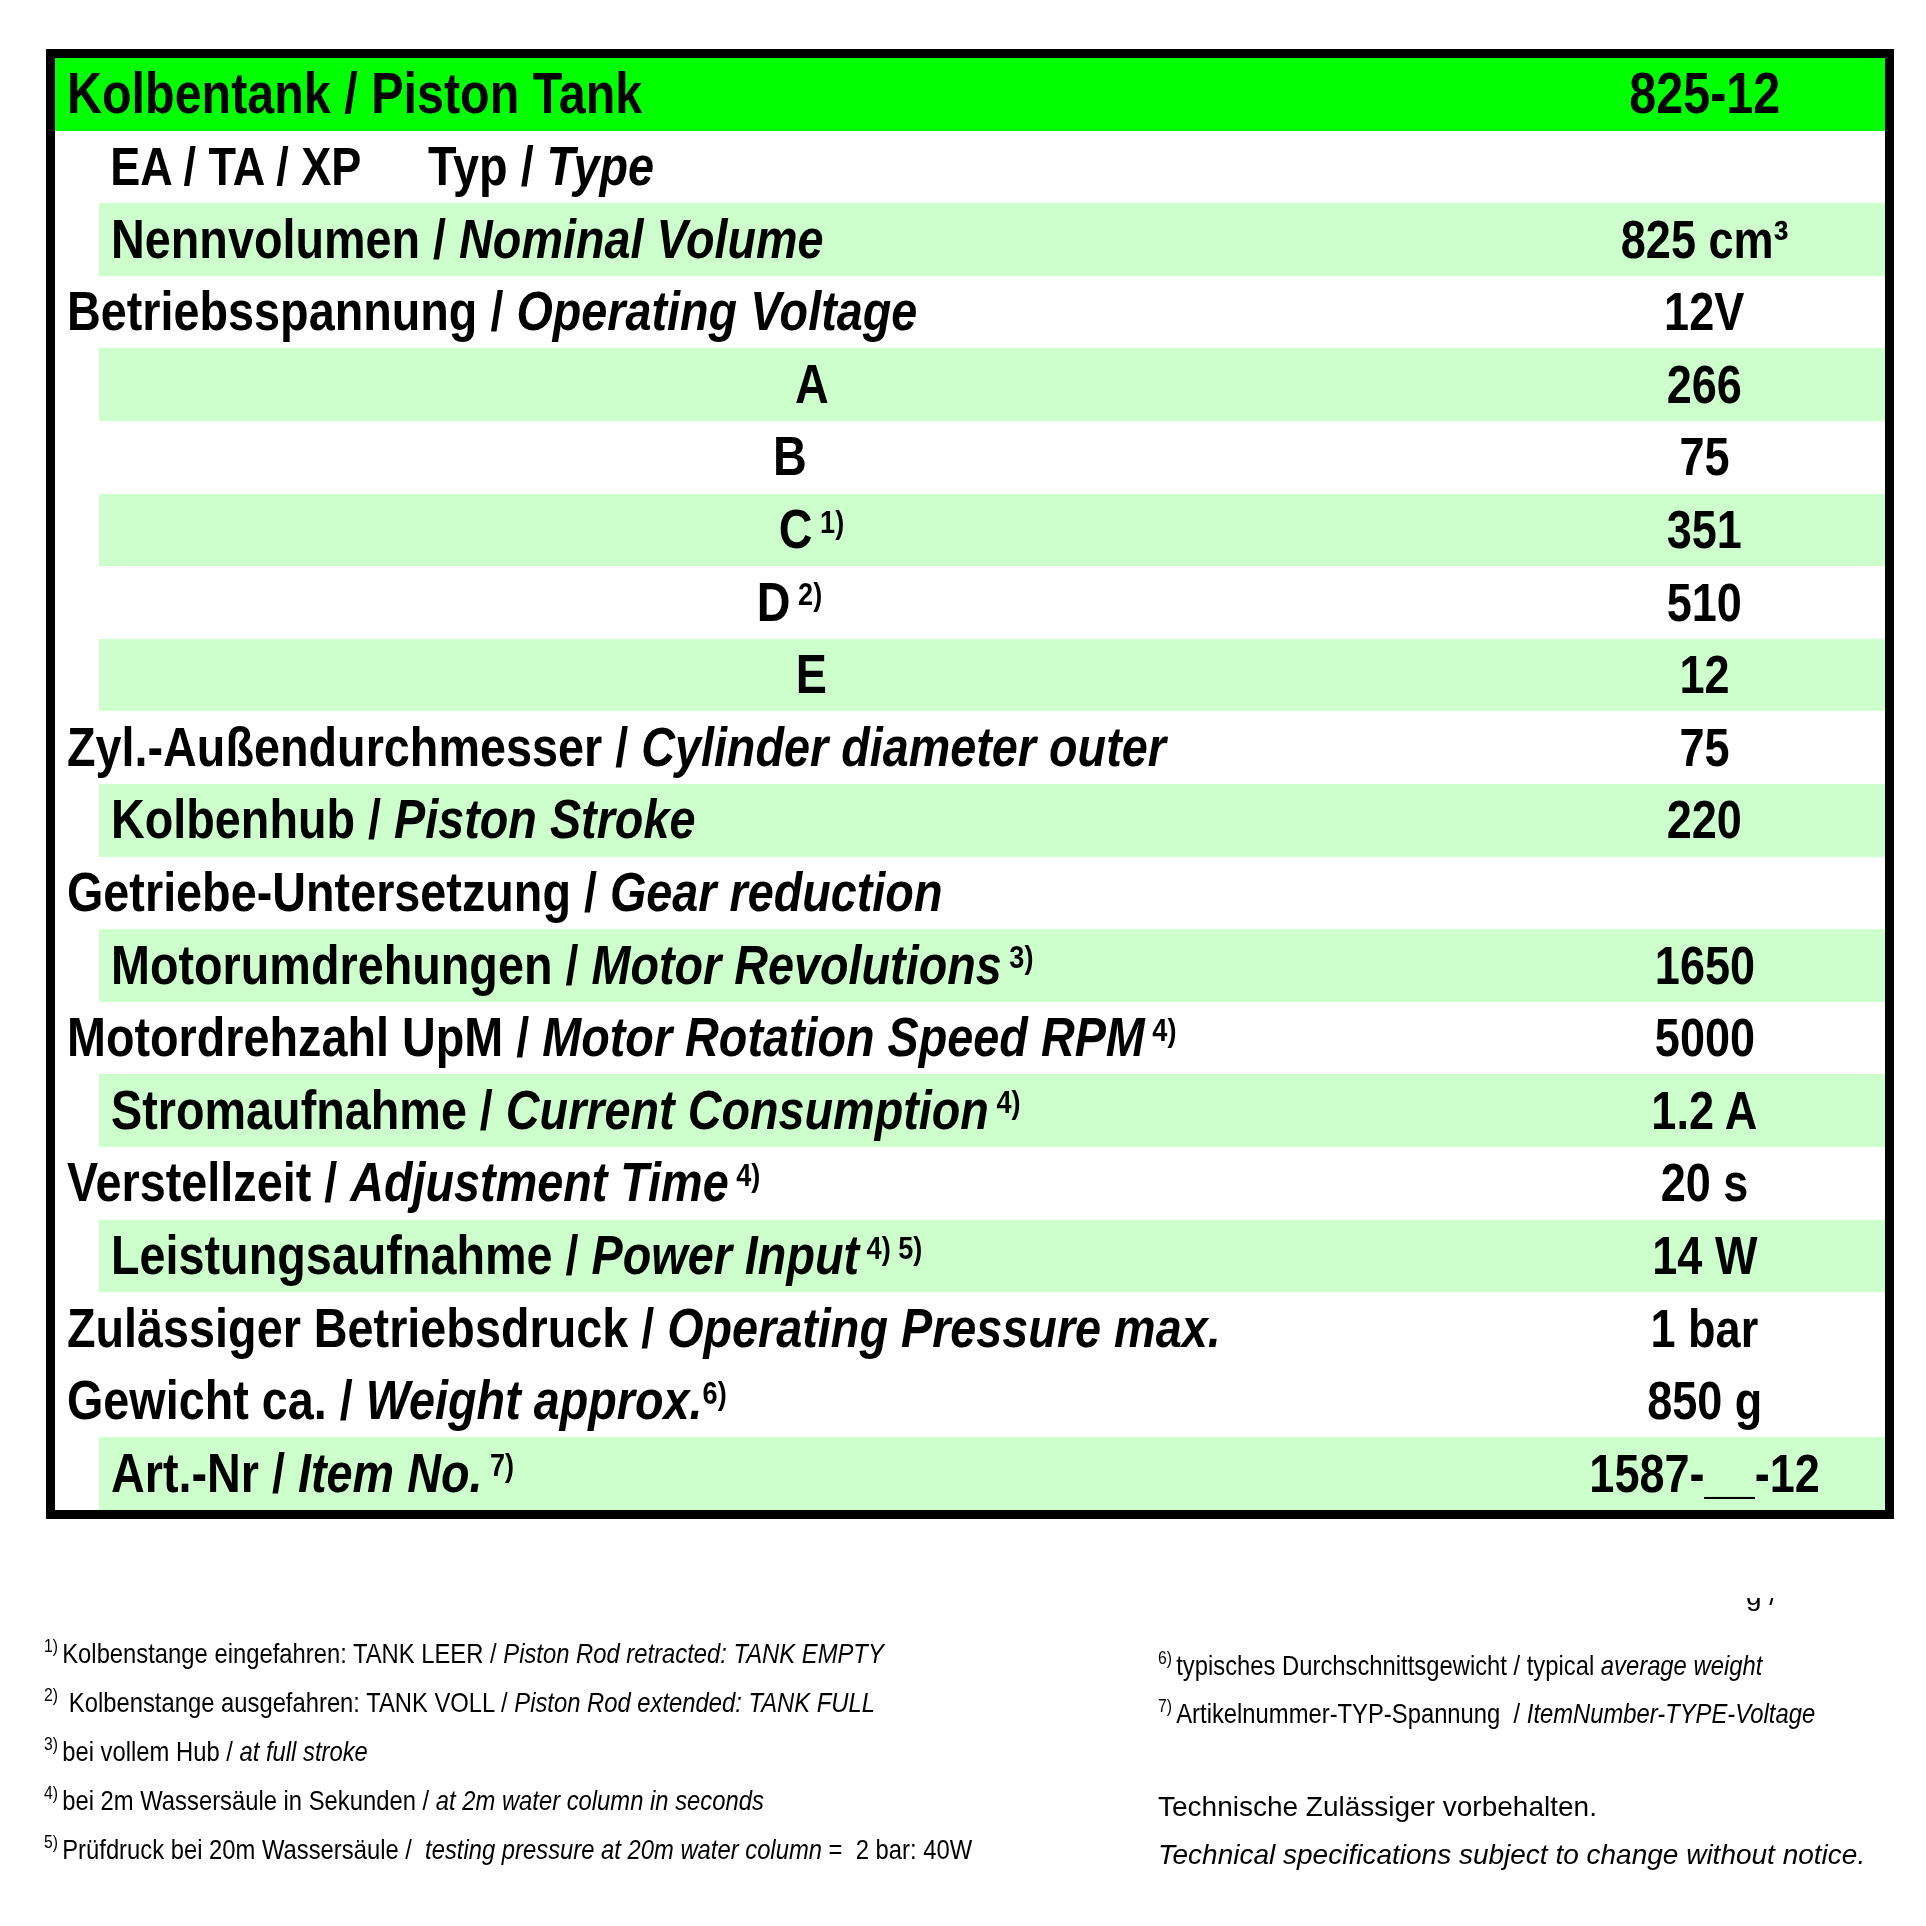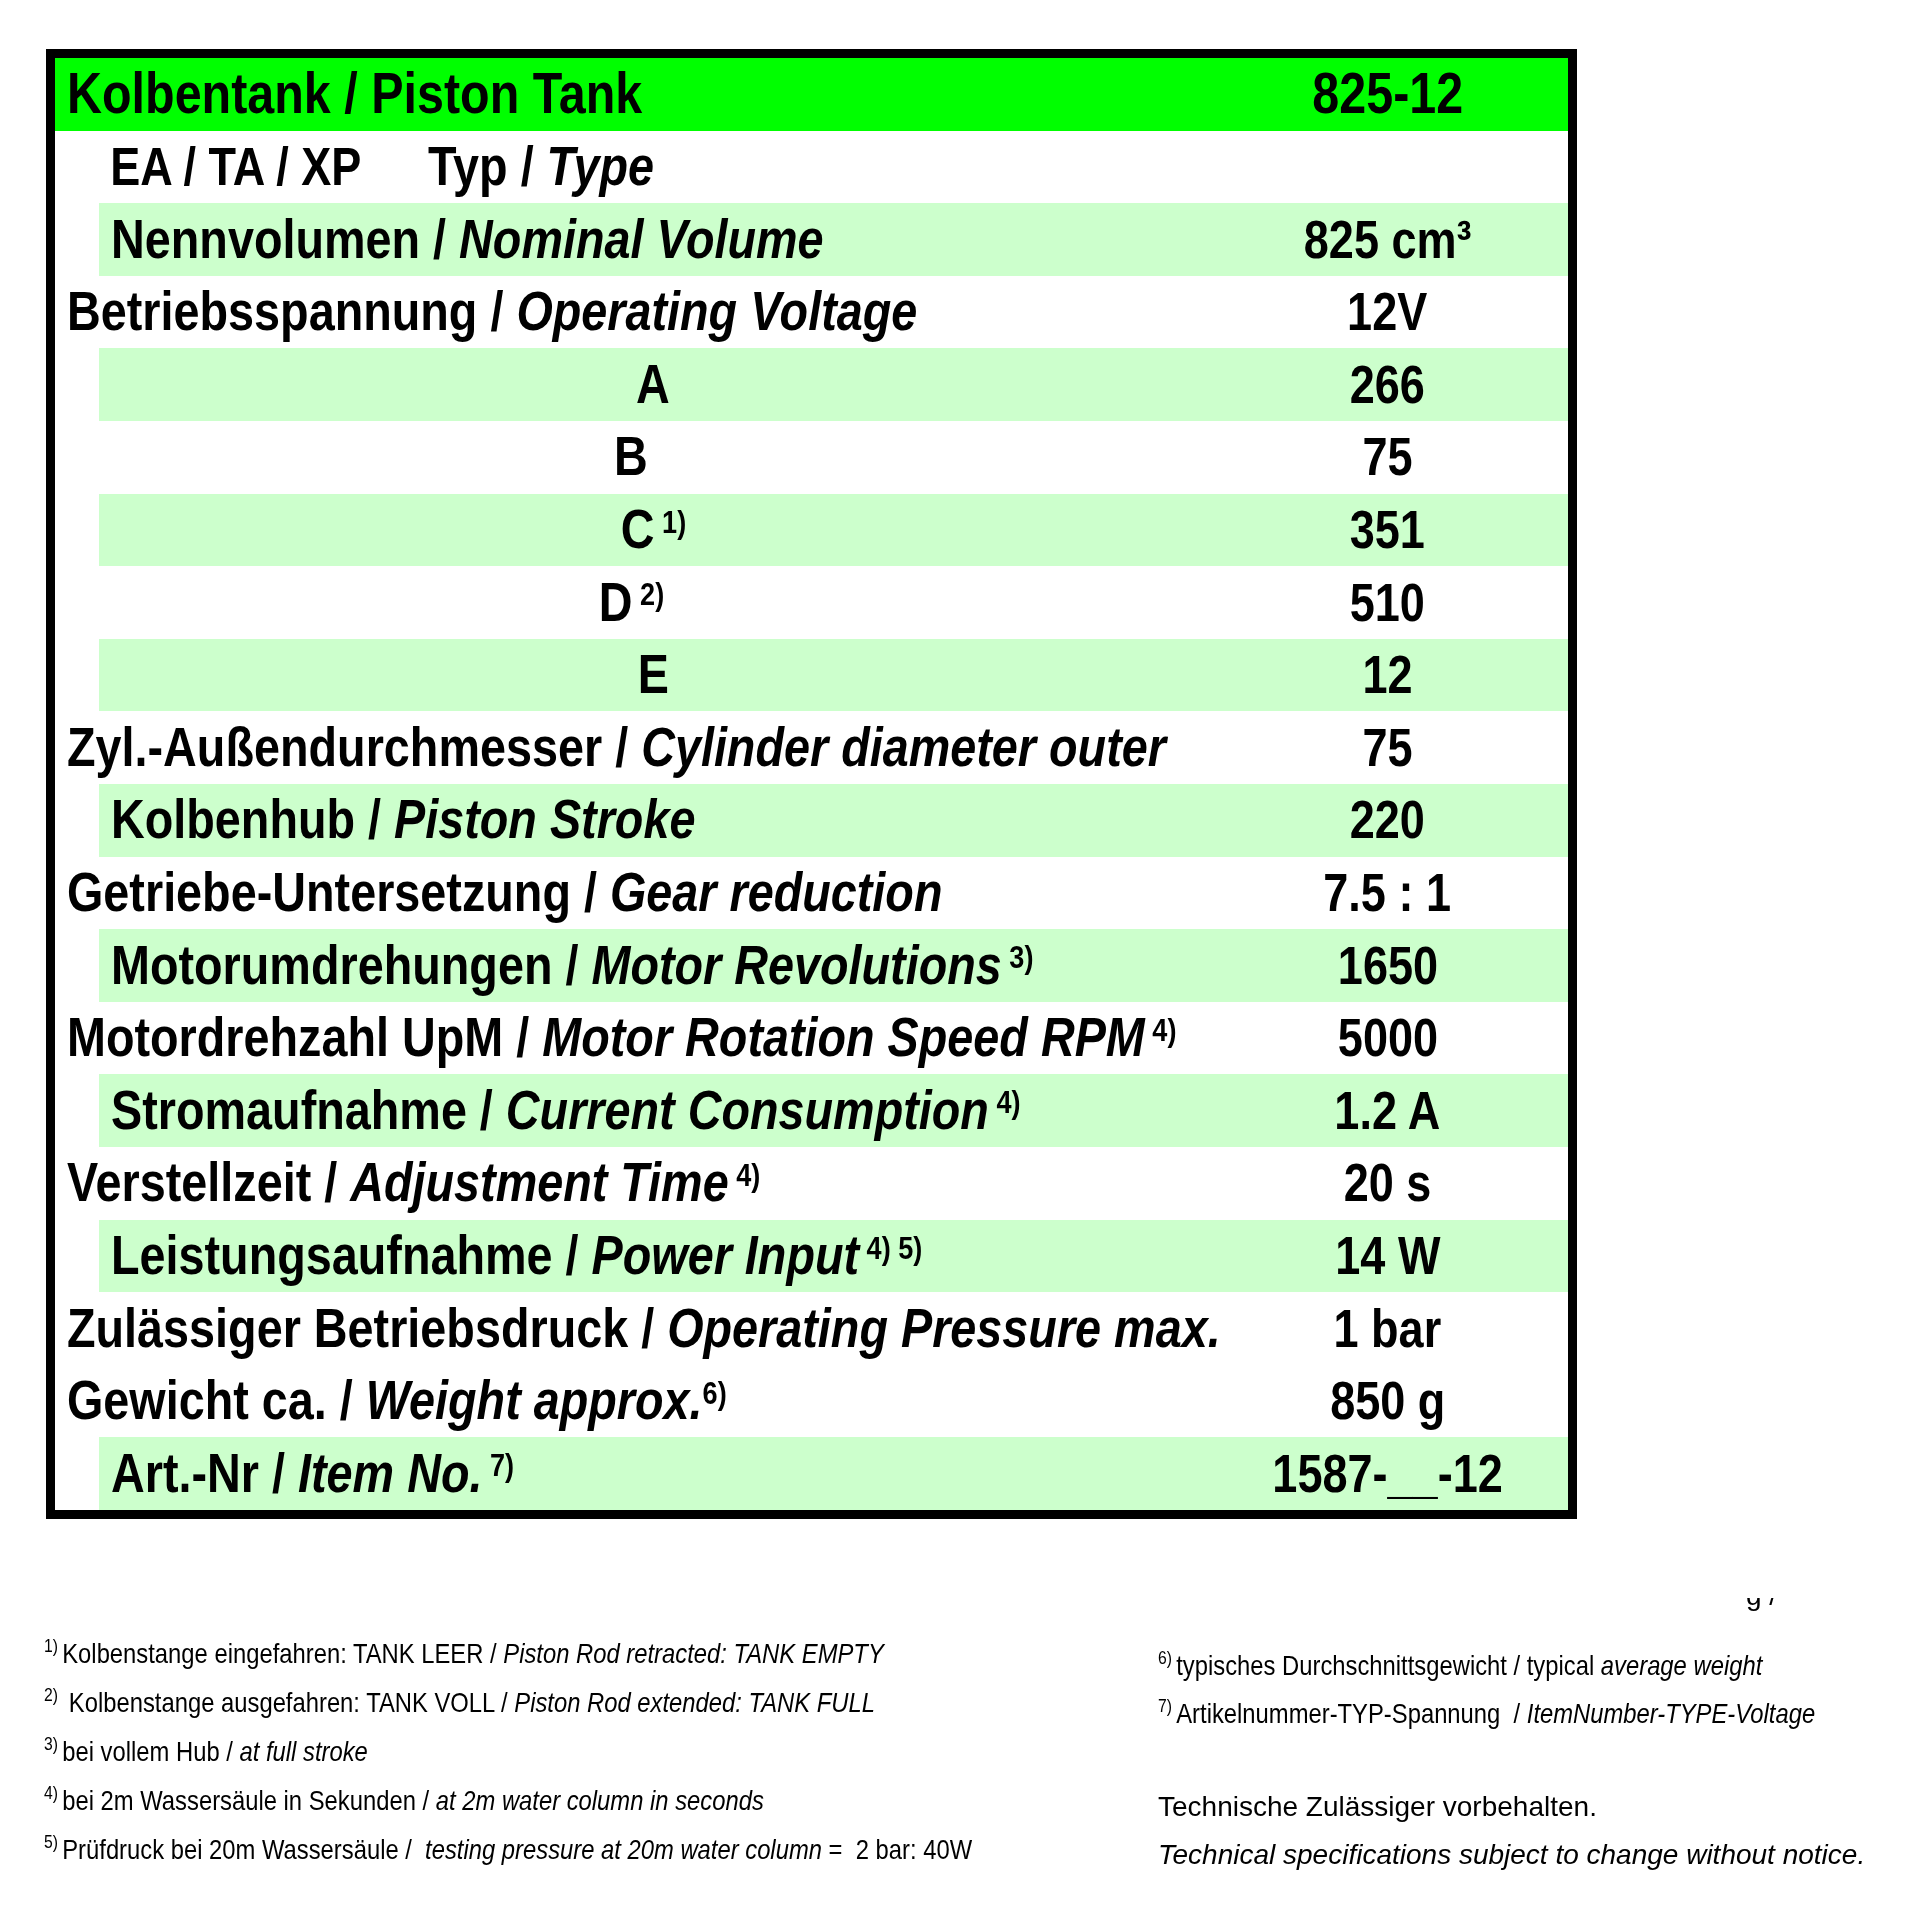--- a/index.html
+++ b/index.html
@@ -5,21 +5,21 @@
   html,body{margin:0;padding:0;}
   body{
     width:1926px;height:1926px;background:#ffffff;color:#000;
     font-family:"Liberation Sans","DejaVu Sans",sans-serif;
     overflow:hidden;position:relative;
   }
   .page{position:relative;width:1926px;height:1926px;overflow:hidden;}
 
   
   .spec-table{
-    position:absolute;left:46px;top:49px;width:1531px;height:1470px;
+    position:absolute;left:46px;top:49px;width:1848px;height:1470px;
     border:9.2px solid #000;box-sizing:border-box;background:#fff;
     display:flex;flex-direction:column;font-weight:bold;
   }
   .row{flex:1;display:flex;align-items:center;min-height:0;}
   .row.header{background:var(--hdr,#00FF00);}
   .row.shaded{background:var(--shade,#CCFFCC);margin-left:44px;}
   .cell{display:flex;align-items:center;min-width:0;}
   .cell.label{flex:1;padding-left:12.3px;justify-content:flex-start;}
   .row.center-label .cell.label{justify-content:center;padding-left:0;}
   .cell.value{width:361px;justify-content:center;text-align:center;}
@@ -149,23 +149,20 @@
       <span class="txt"><span class="de">Kolbenhub</span><span class="sep"> / </span><span class="en">Piston Stroke</span></span>
     </div>
     <div class="cell value">
       <span class="txt">220</span>
     </div>
   </div>
       <div class="row">
     <div class="cell label">
       <span class="txt"><span class="de">Getriebe-Untersetzung</span><span class="sep"> / </span><span class="en">Gear reduction</span></span>
     </div>
-    <div class="cell value">
-      <span class="txt">7.5 : 1</span>
-    </div>
   </div>
       <div class="row shaded">
     <div class="cell label">
       <span class="txt"><span class="de">Motorumdrehungen</span><span class="sep"> / </span><span class="en">Motor Revolutions</span><span class="sup"> 3)</span></span>
     </div>
     <div class="cell value">
       <span class="txt">1650</span>
     </div>
   </div>
       <div class="row">

